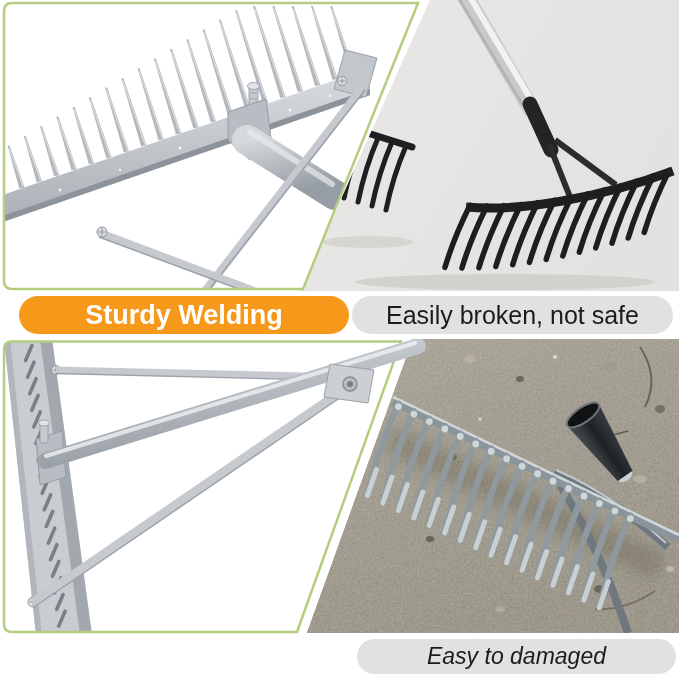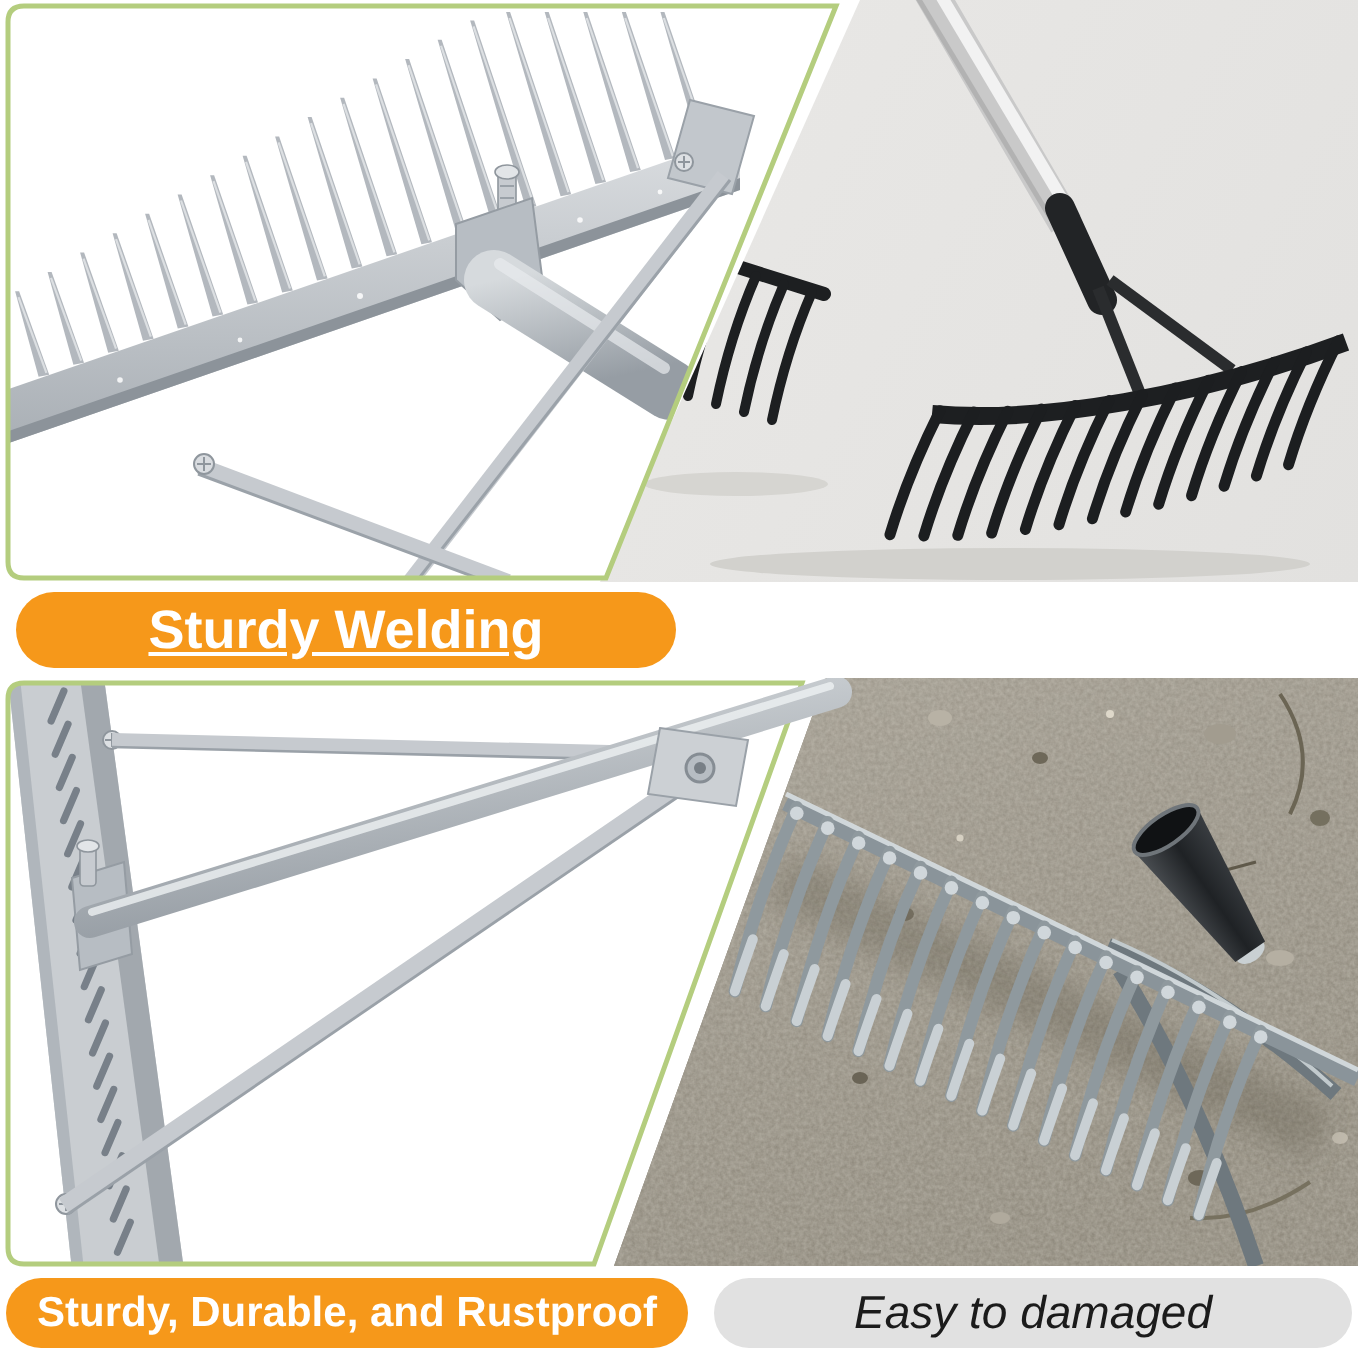--- a/index.html
+++ b/index.html
@@ -10,21 +10,21 @@
             background:linear-gradient(120deg,#efeeec 0%,#e8e7e5 45%,#e2e1df 100%);
             clip-path:polygon(430px 0,679px 0,679px 291px,300px 291px);}
   .photo.br{left:0;top:339px;width:679px;height:294px;background:#948e82;
             clip-path:polygon(413px 0,679px 0,679px 294px,307px 294px);}
   svg.panel{position:absolute;}
   svg.panel.tl{left:0;top:0;}
   svg.panel.bl{left:0;top:339px;}
   .badge{position:absolute;text-align:center;white-space:nowrap;}
   .badge.good{background:#f6981a;color:#fff;font-weight:bold;}
   .badge.bad{background:#e1e1e1;color:#1b1b1b;}
-  .badge.t-left {left:8px;top:296px;width:330px;height:38px;line-height:38px;border-radius:19px;font-size:27px;text-decoration:underline;}
+  .badge.t-left {left:19px;top:296px;width:330px;height:38px;line-height:38px;border-radius:19px;font-size:27px;}
   .badge.t-right{left:352px;top:296px;width:321px;height:38px;line-height:38px;border-radius:19px;font-size:25px;}
   .badge.b-left {left:3px;top:639px;width:341px;height:35px;line-height:35px;border-radius:17.5px;font-size:21px;}
   .badge.b-right{left:357px;top:639px;width:319px;height:35px;line-height:35px;border-radius:17.5px;font-size:23px;font-style:italic;}
 </style>
 </head>
 <body>
 
 <div class="stage">
 
   <div class="photo tr">
@@ -330,15 +330,15 @@
       <path d="M45,122 L418,7" stroke="url(#tubeg2)" stroke-width="16" stroke-linecap="round" fill="none"></path>
       <path d="M46,117 L415,4" stroke="#eef1f3" stroke-width="4" stroke-linecap="round" opacity="0.8" fill="none"></path>
 
       <path d="M330,25 L374,31 L368,64 L324,58 Z" fill="#ccd0d4" stroke="#9aa1a8" stroke-width="1"></path>
       <circle cx="350" cy="45" r="7" fill="#b7bdc3" stroke="#868d94" stroke-width="1.5"></circle>
       <circle cx="350" cy="45" r="3" fill="#787f86"></circle>
     </g>
   </svg>
 
   <div class="badge good t-left">Sturdy Welding</div>
-  <div class="badge good b-left">Sturdy, Durable, and Rustproof</div>
+  <div class="badge bad  t-right">Easily broken, not safe</div>
   <div class="badge bad  b-right">Easy to damaged</div>
 </div>
 
 </body></html>

